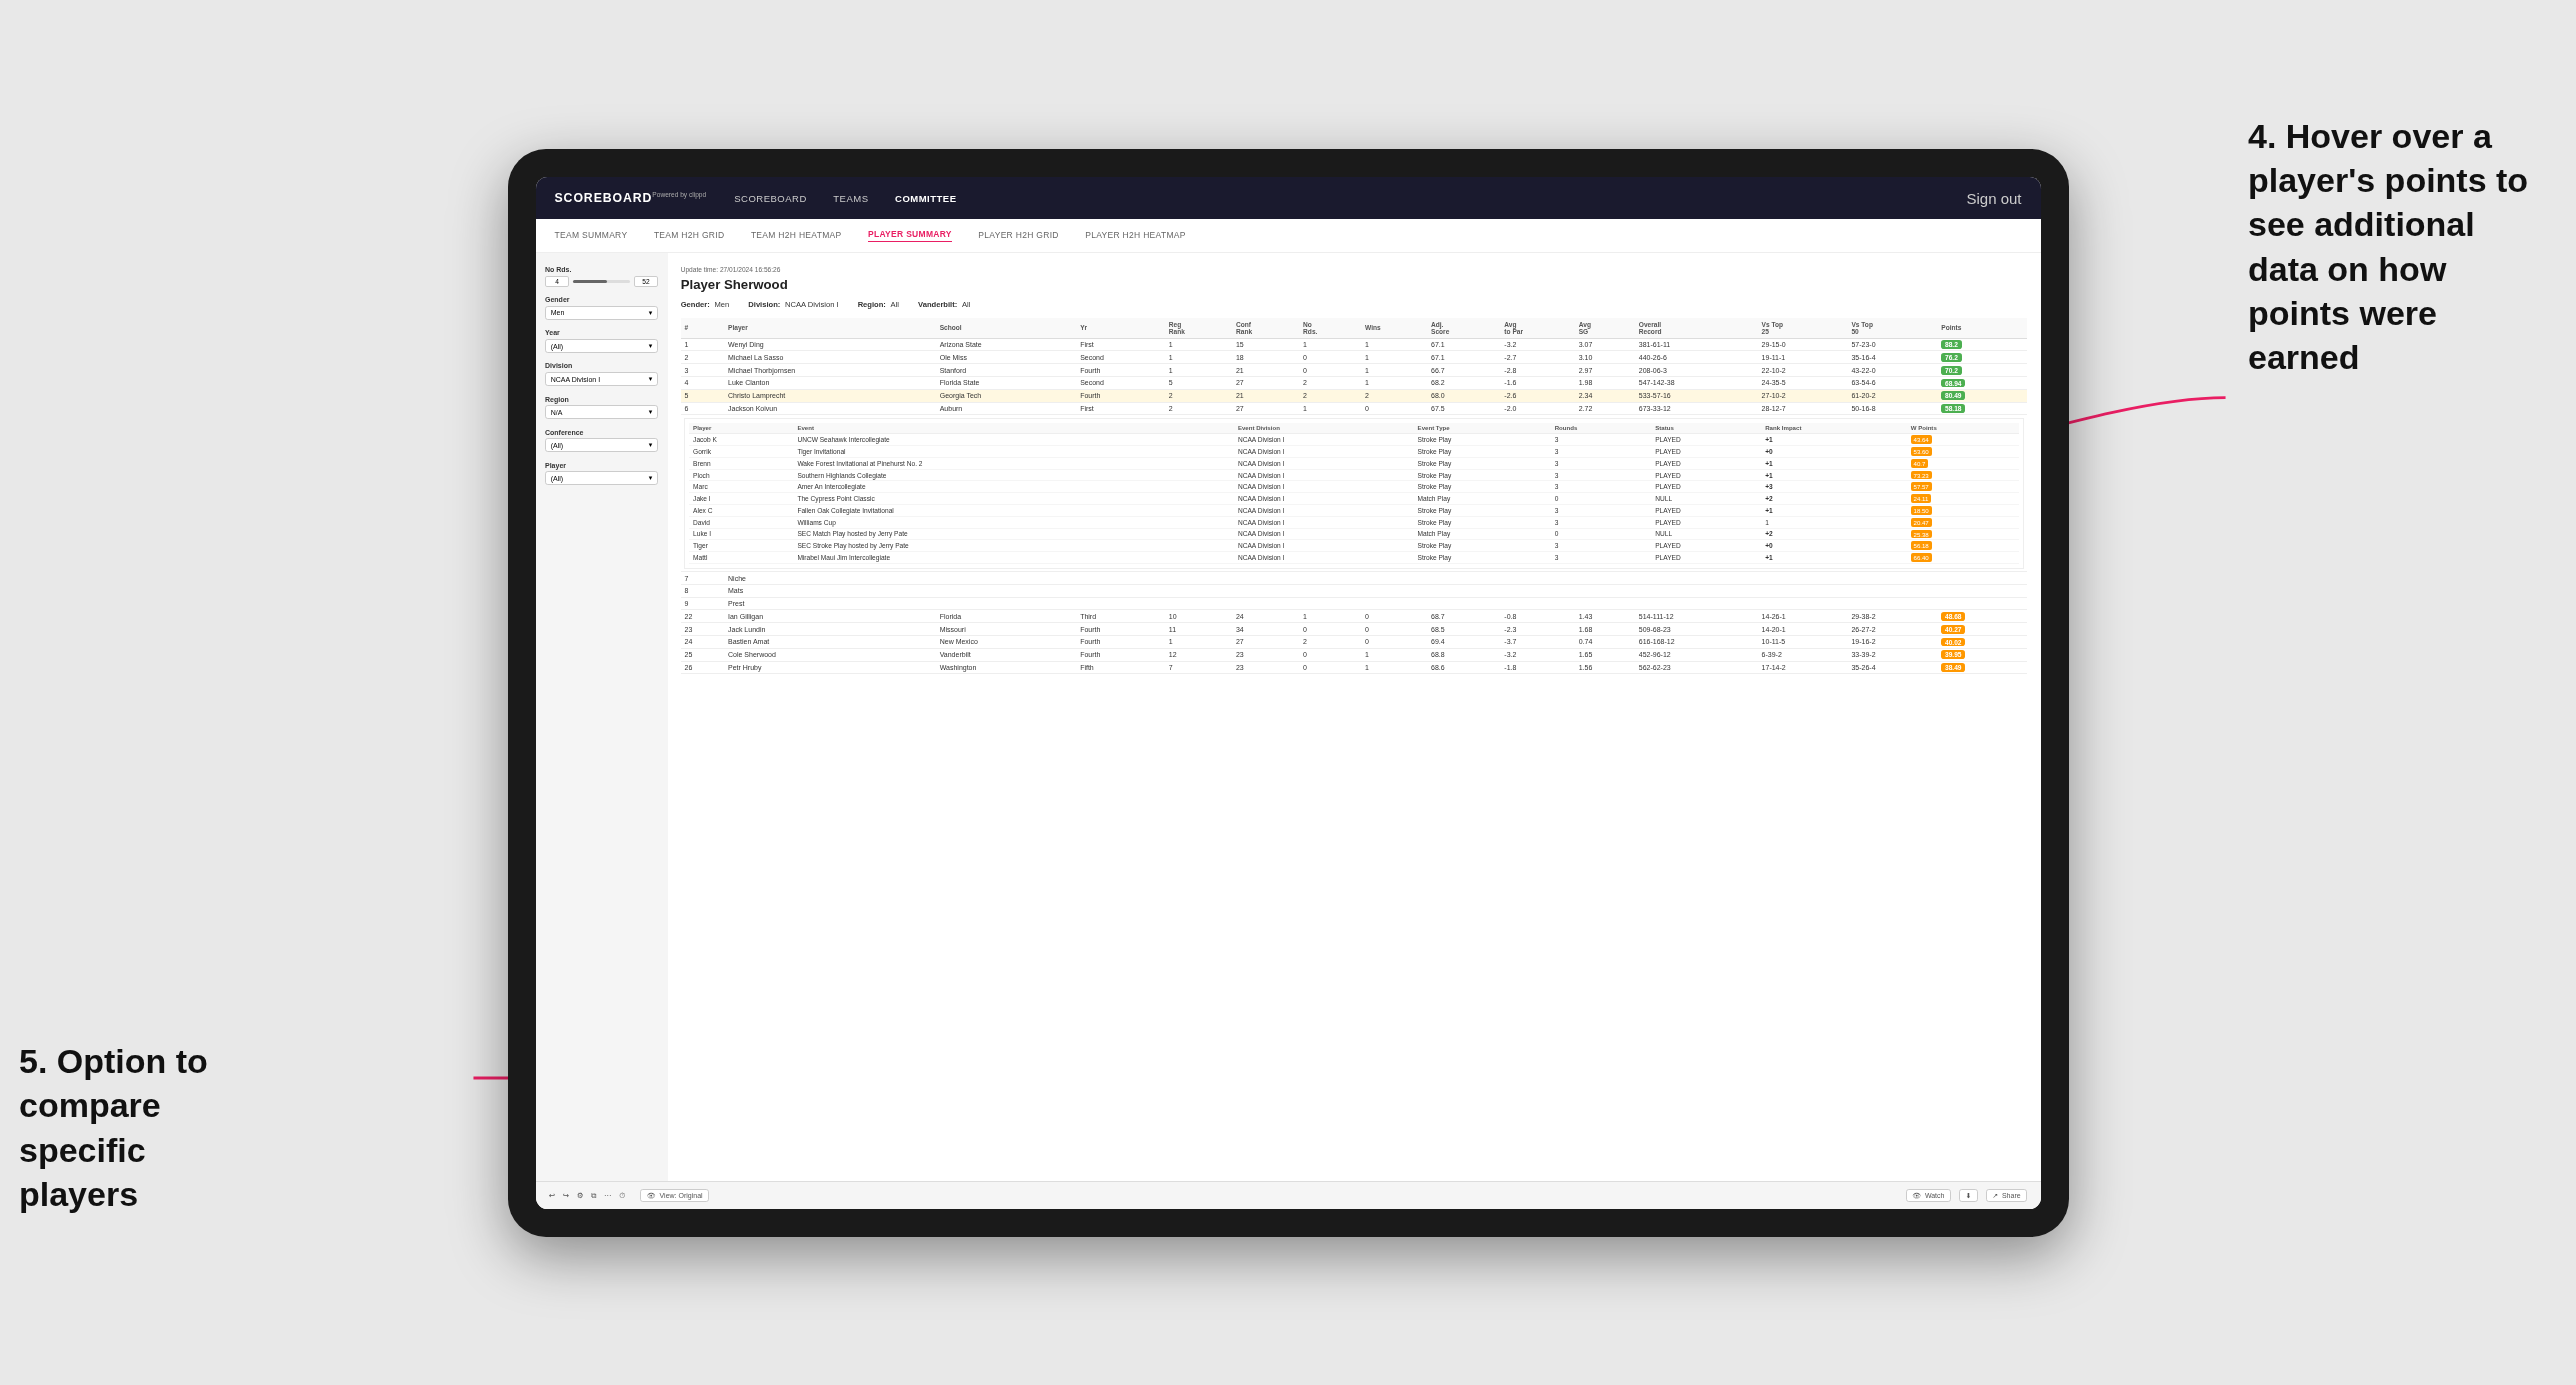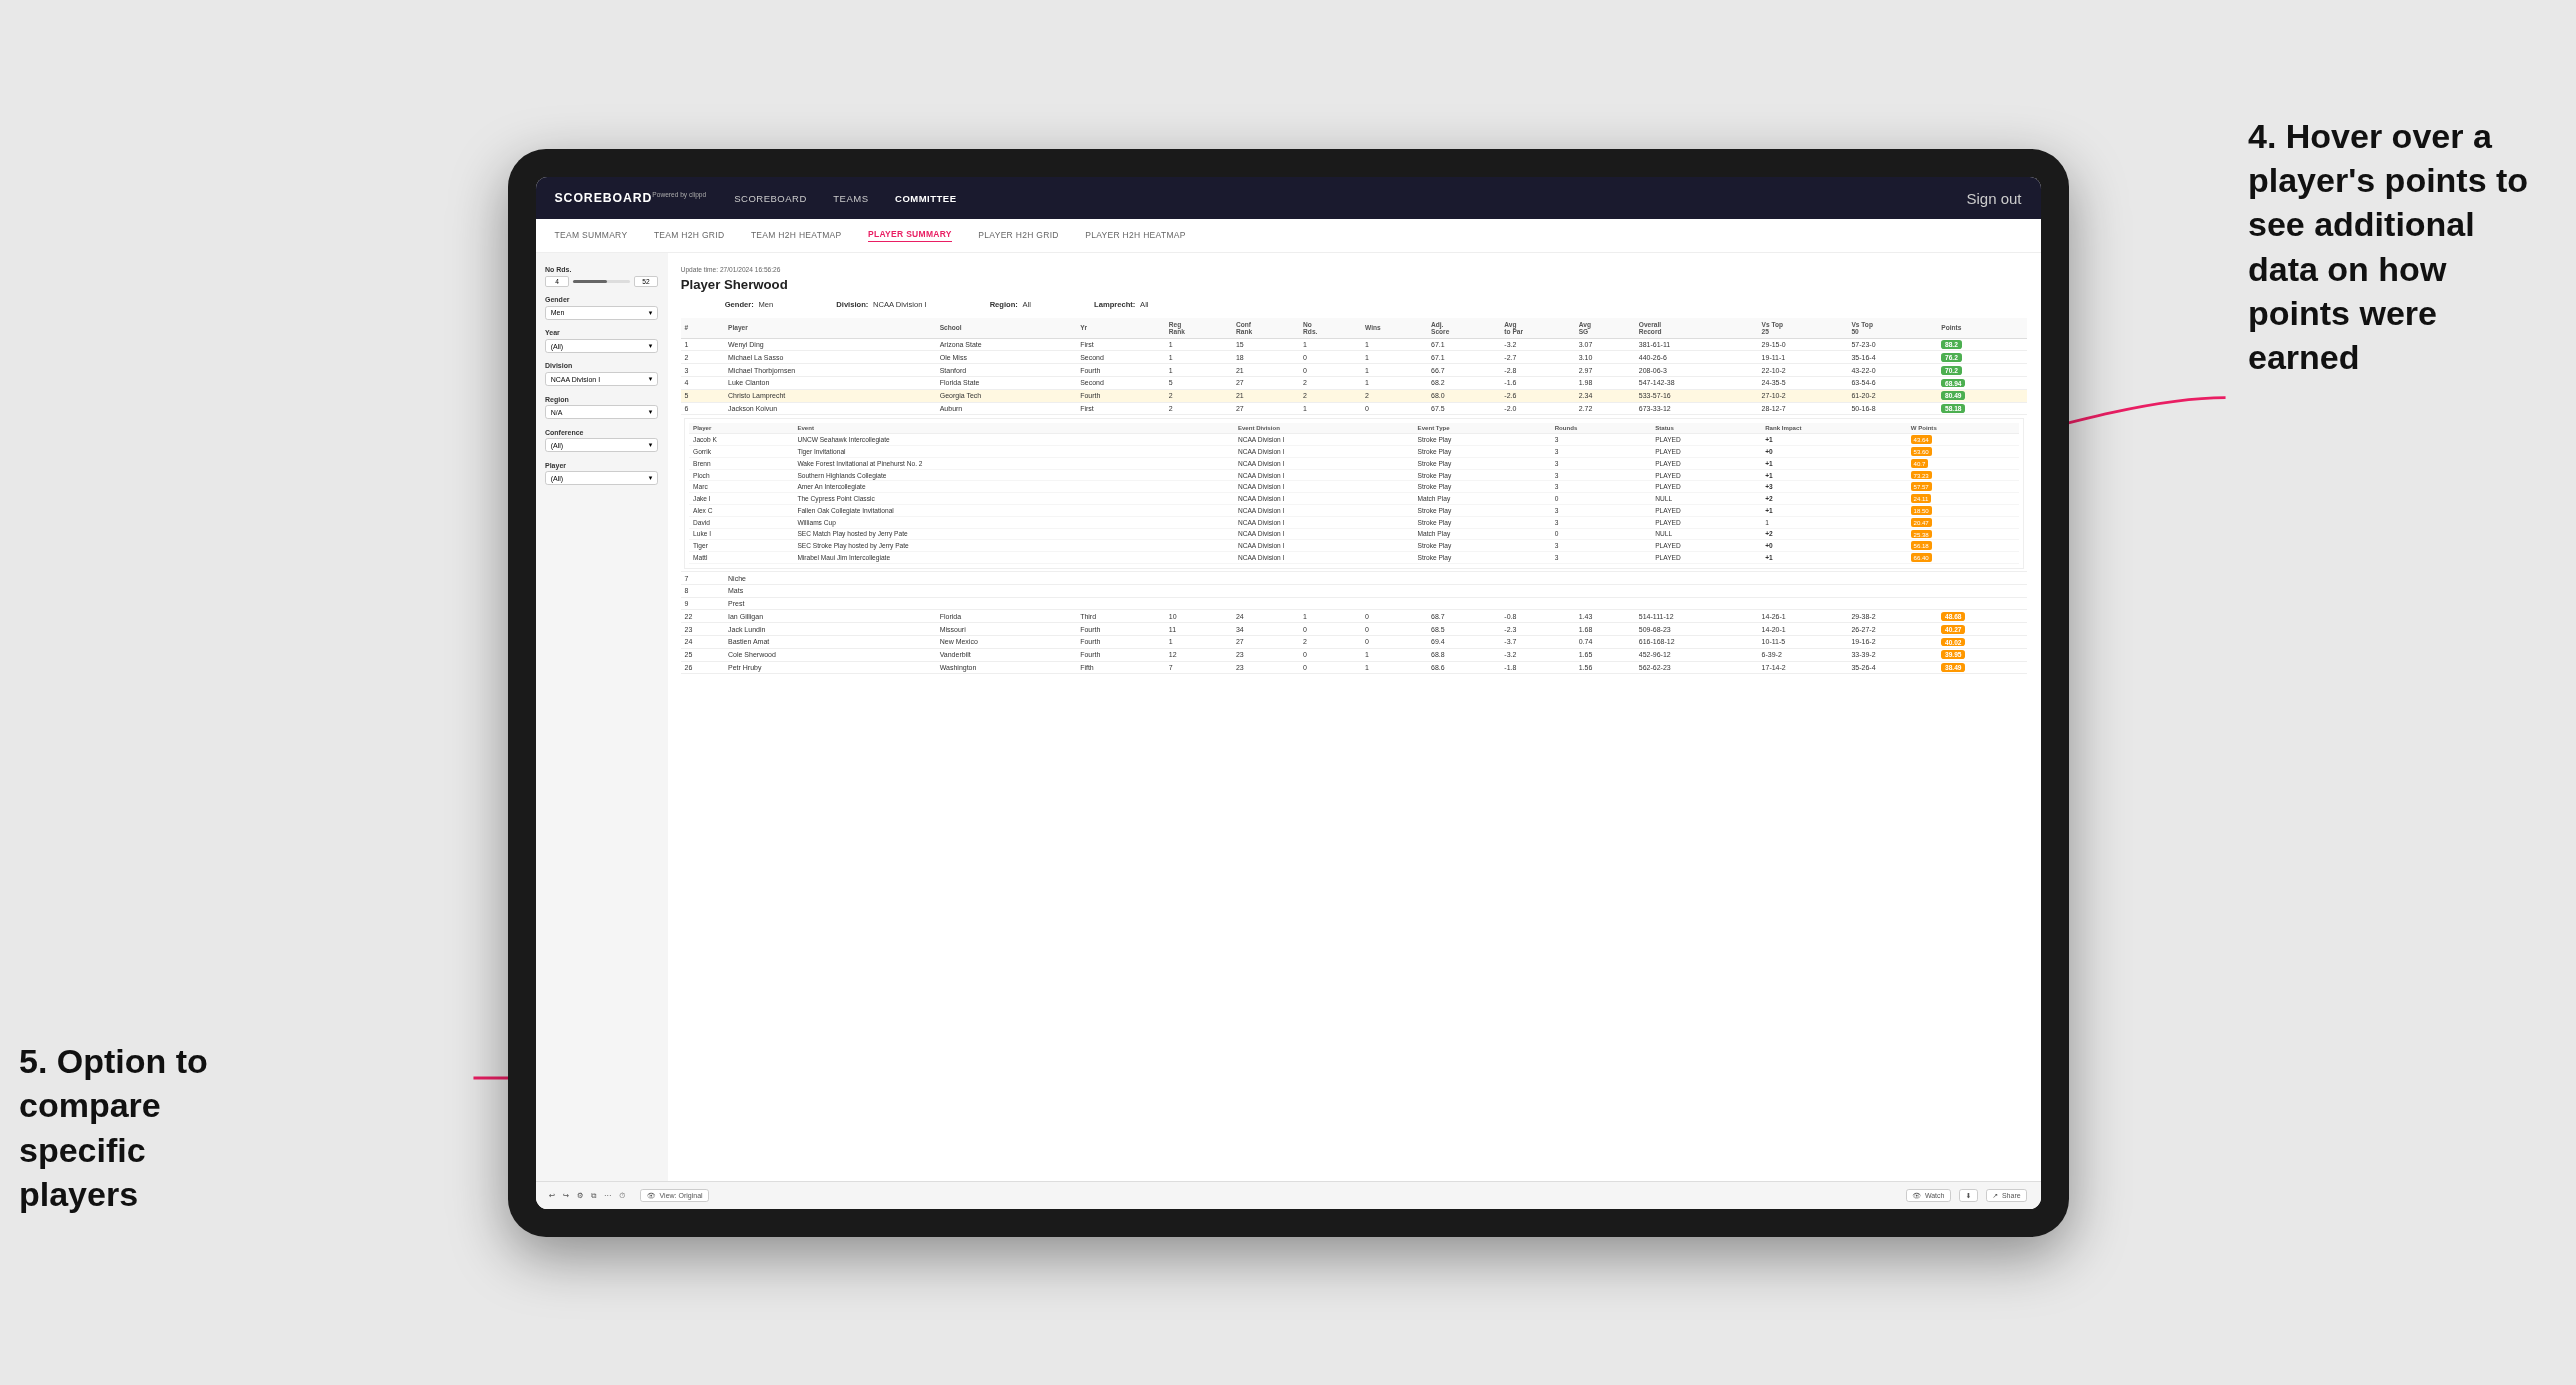--- a/index.html
+++ b/index.html
@@ -212,21 +212,20 @@
       font-size: 7.6px;
       color: #333;
       margin-bottom: 9.5px;
       align-items: center;
     }
 
     .filter-item {
       display: flex;
       align-items: center;
       gap: 4.7px;
-      margin-left: 44px;
     }
 
     .filter-label {
       font-weight: bold;
     }
 
     
     .data-table {
       width: 100%;
       border-collapse: collapse;
@@ -514,21 +513,21 @@
             </div>
             <div class="filter-item">
               <span class="filter-label">Division: </span>
               <span>NCAA Division I</span>
             </div>
             <div class="filter-item">
               <span class="filter-label">Region: </span>
               <span>All</span>
             </div>
             <div class="filter-item">
-              <span class="filter-label">Lamprecht: </span>
+              <span class="filter-label">Vanderbilt: </span>
               <span>All</span>
             </div>
           </div>
 
           <table class="data-table">
             <thead>
               <tr>
                 <th>#</th>
                 <th>Player</th>
                 <th>School</th>

